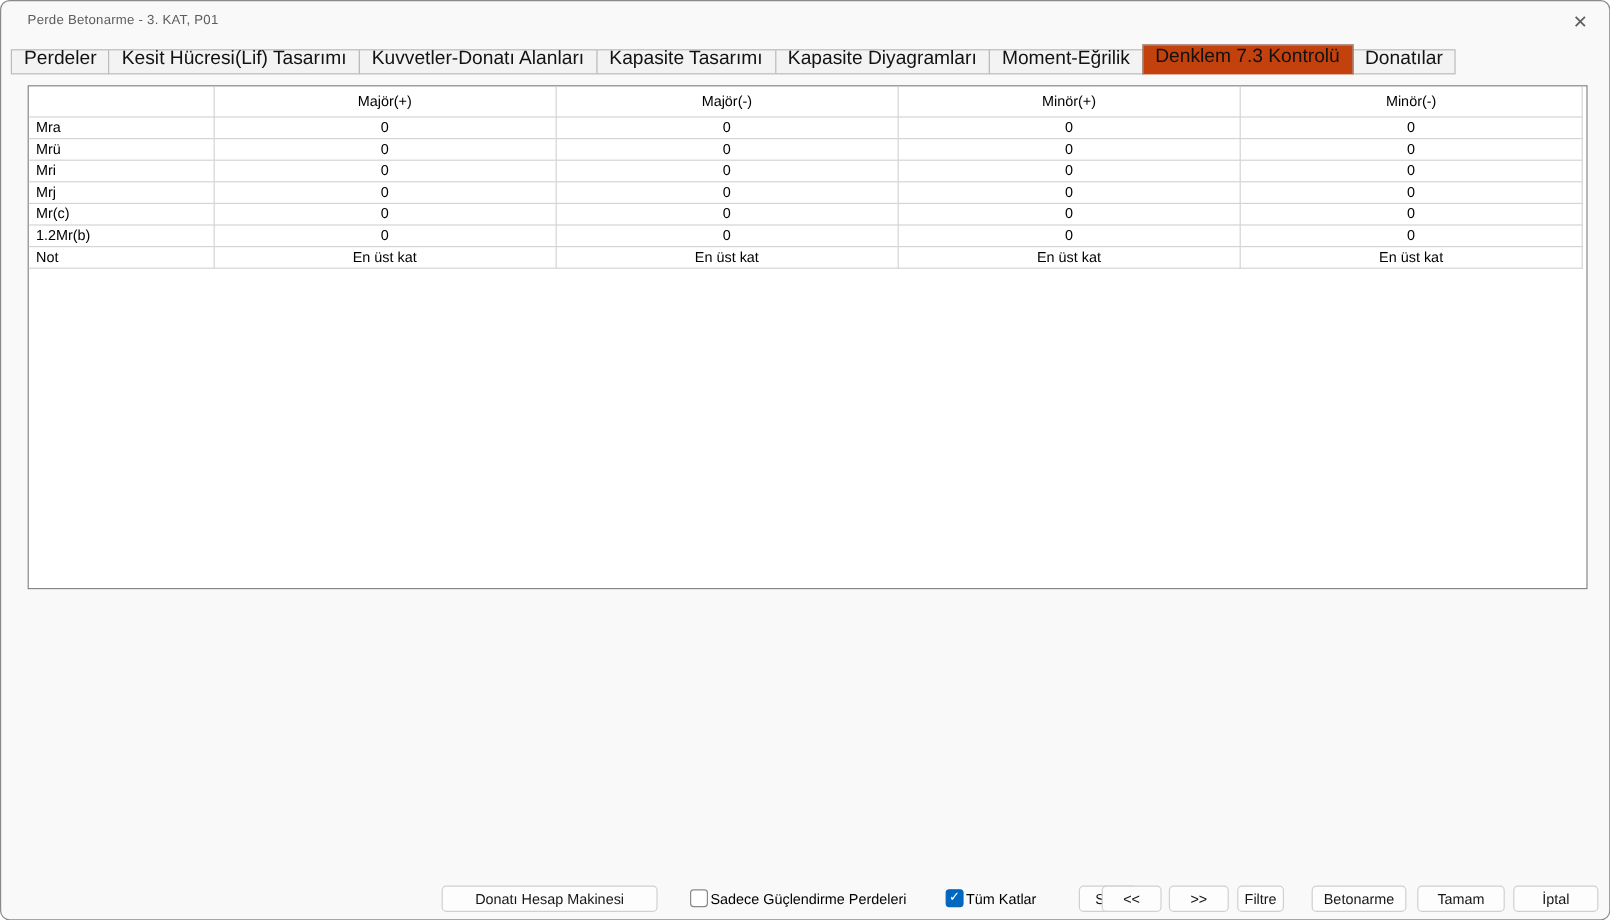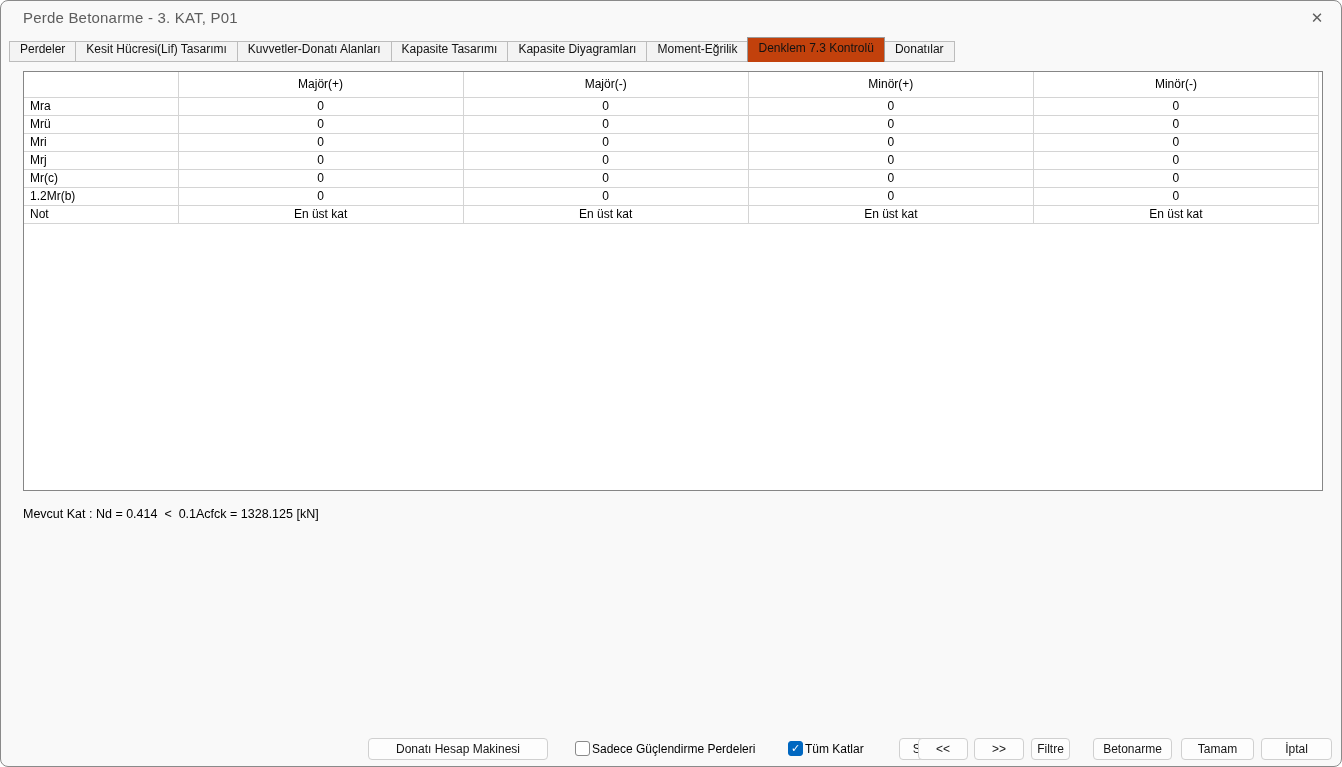--- a/index.html
+++ b/index.html
@@ -8,36 +8,36 @@
     position:relative;width:1342px;height:767px;
     background:#f9f9f9;border:1px solid #8a8a8a;border-radius:8px;
     overflow:hidden;
   }
   
   .titlebar{
     position:absolute;left:0;top:0;right:0;height:32px;
     display:flex;align-items:center;
   }
   .titlebar .title{
-    margin-left:22px;font-size:15px;color:#5d5d5d;letter-spacing:.2px;
+    margin-left:22px;font-size:11px;color:#5d5d5d;letter-spacing:.2px;
   }
   .close-btn{
     position:absolute;right:12px;top:5px;width:24px;height:24px;
     display:flex;align-items:center;justify-content:center;
     color:#5f5f5f;font-size:15px;cursor:default;
   }
   
   .tabstrip{
     position:absolute;left:8px;top:38px;right:8px;height:23px;
     display:flex;align-items:flex-end;
   }
   .tab{
     height:21px;padding:2px 10px 7px 10px;
     background:#f3f3f3;border:1px solid #bcbcbc;
-    font-size:12px;color:#121212;white-space:nowrap;
+    font-size:16px;color:#121212;white-space:nowrap;
     display:flex;align-items:center;margin-left:-1px;
   }
   .tab:first-child{margin-left:0;}
   .tab.active{
     height:25px;background:#c2410c;border:1px solid #9b9b9b;border-bottom:none;
     position:relative;z-index:2;padding-top:3px;
   }
   
   .table-panel{
     position:absolute;left:22px;top:70px;width:1300px;height:420px;
@@ -167,21 +167,20 @@
           <td class="rowlabel">Not</td>
           <td class="val">En üst kat</td>
           <td class="val">En üst kat</td>
           <td class="val">En üst kat</td>
           <td class="val">En üst kat</td>
         </tr>
       </tbody>
     </table>
   </div>
 
-  <div class="note">Mevcut Kat : Nd = 0.414  &lt;  0.1Acfck = 1328.125 [kN]</div>
 
   <div class="btn" style="left:367px;width:180px;">Donatı Hesap Makinesi</div>
 
   <div class="chk-row" style="left:574px;">
     <span class="chk"></span>
     <span class="chk-label">Sadece Güçlendirme Perdeleri</span>
   </div>
 
   <div class="chk-row" style="left:787px;">
     <span class="chk checked">✓</span>

